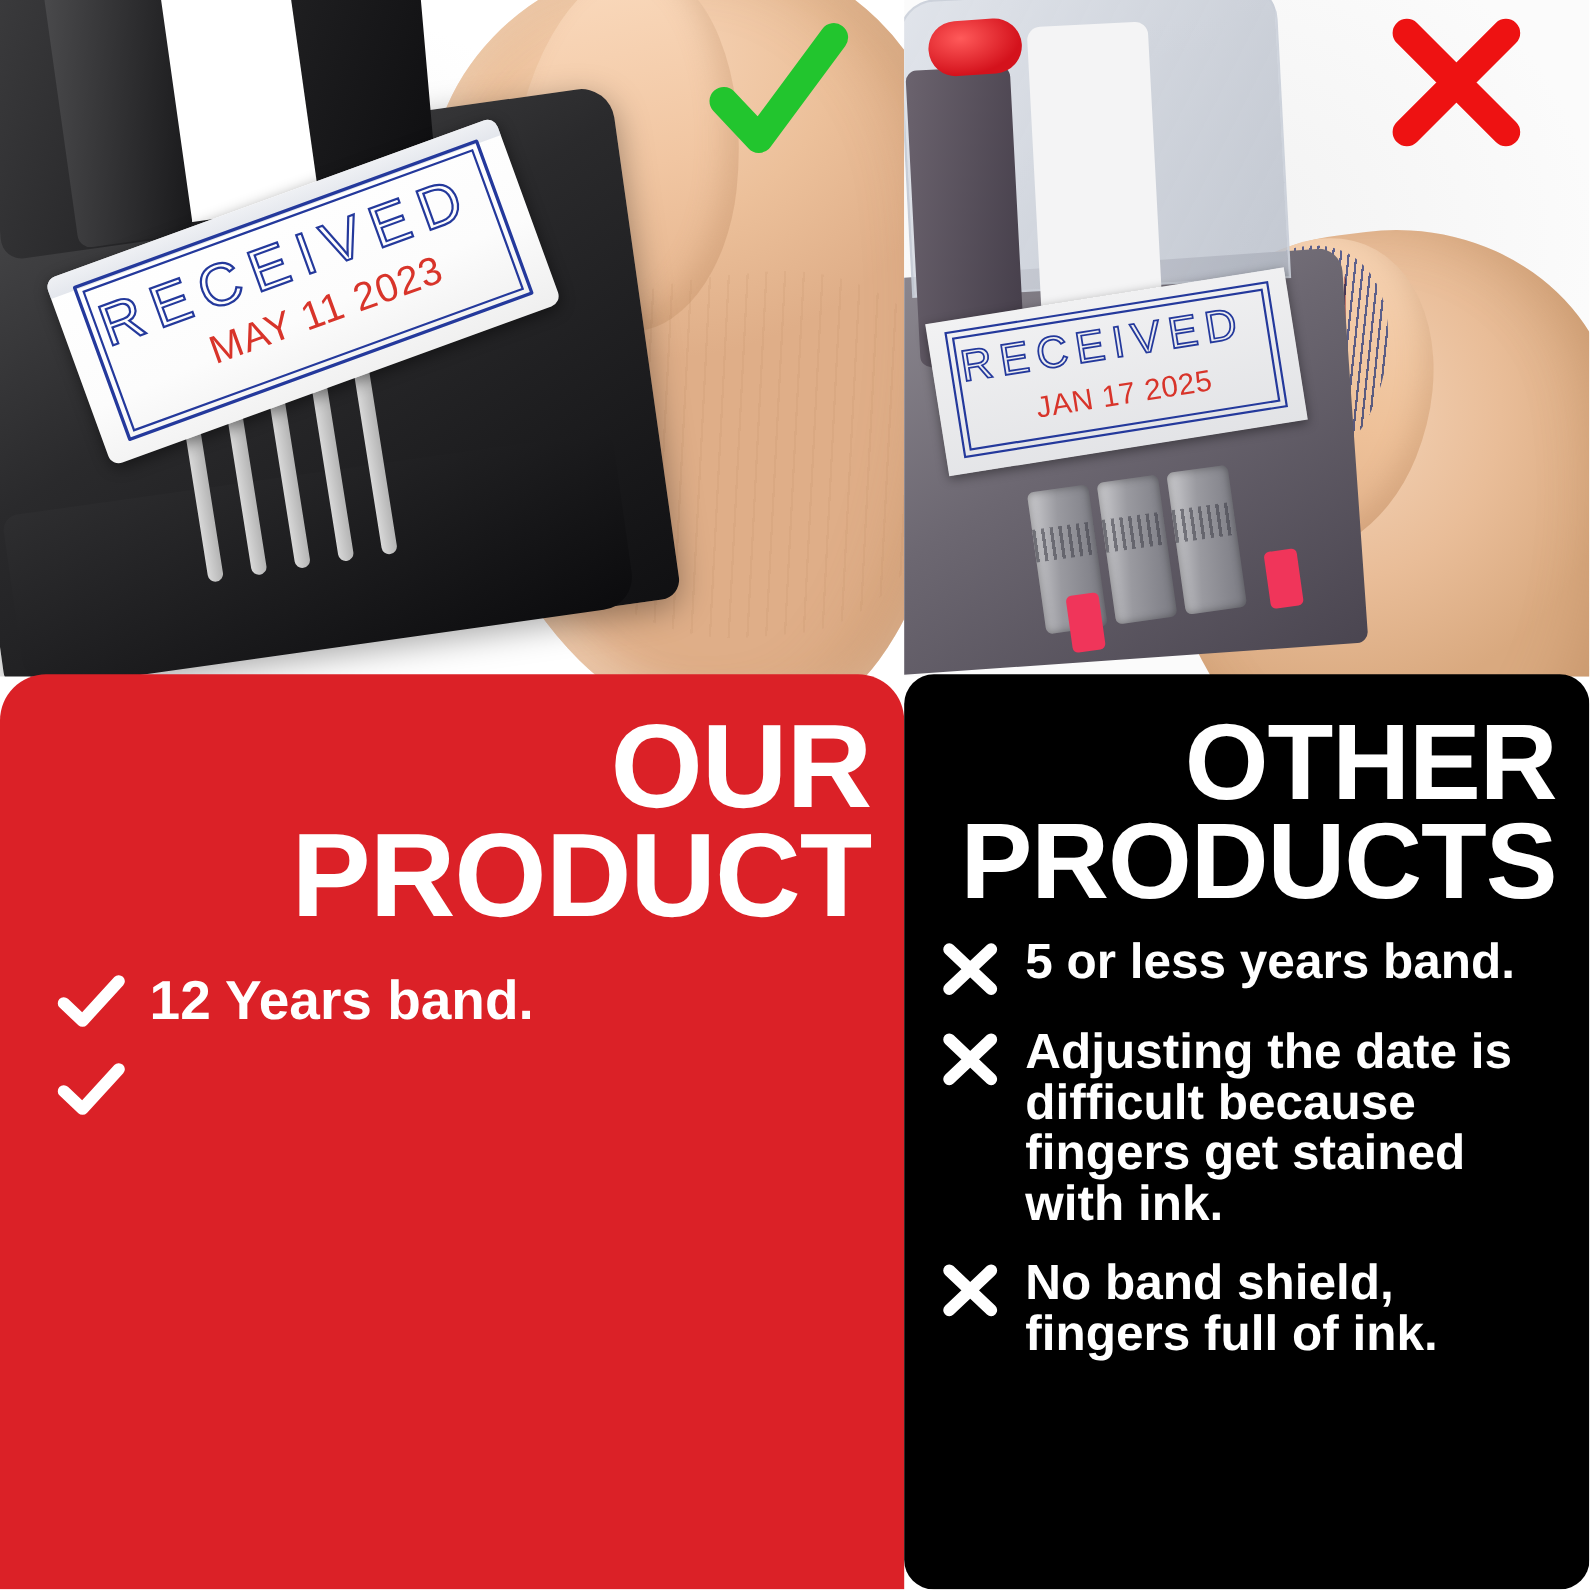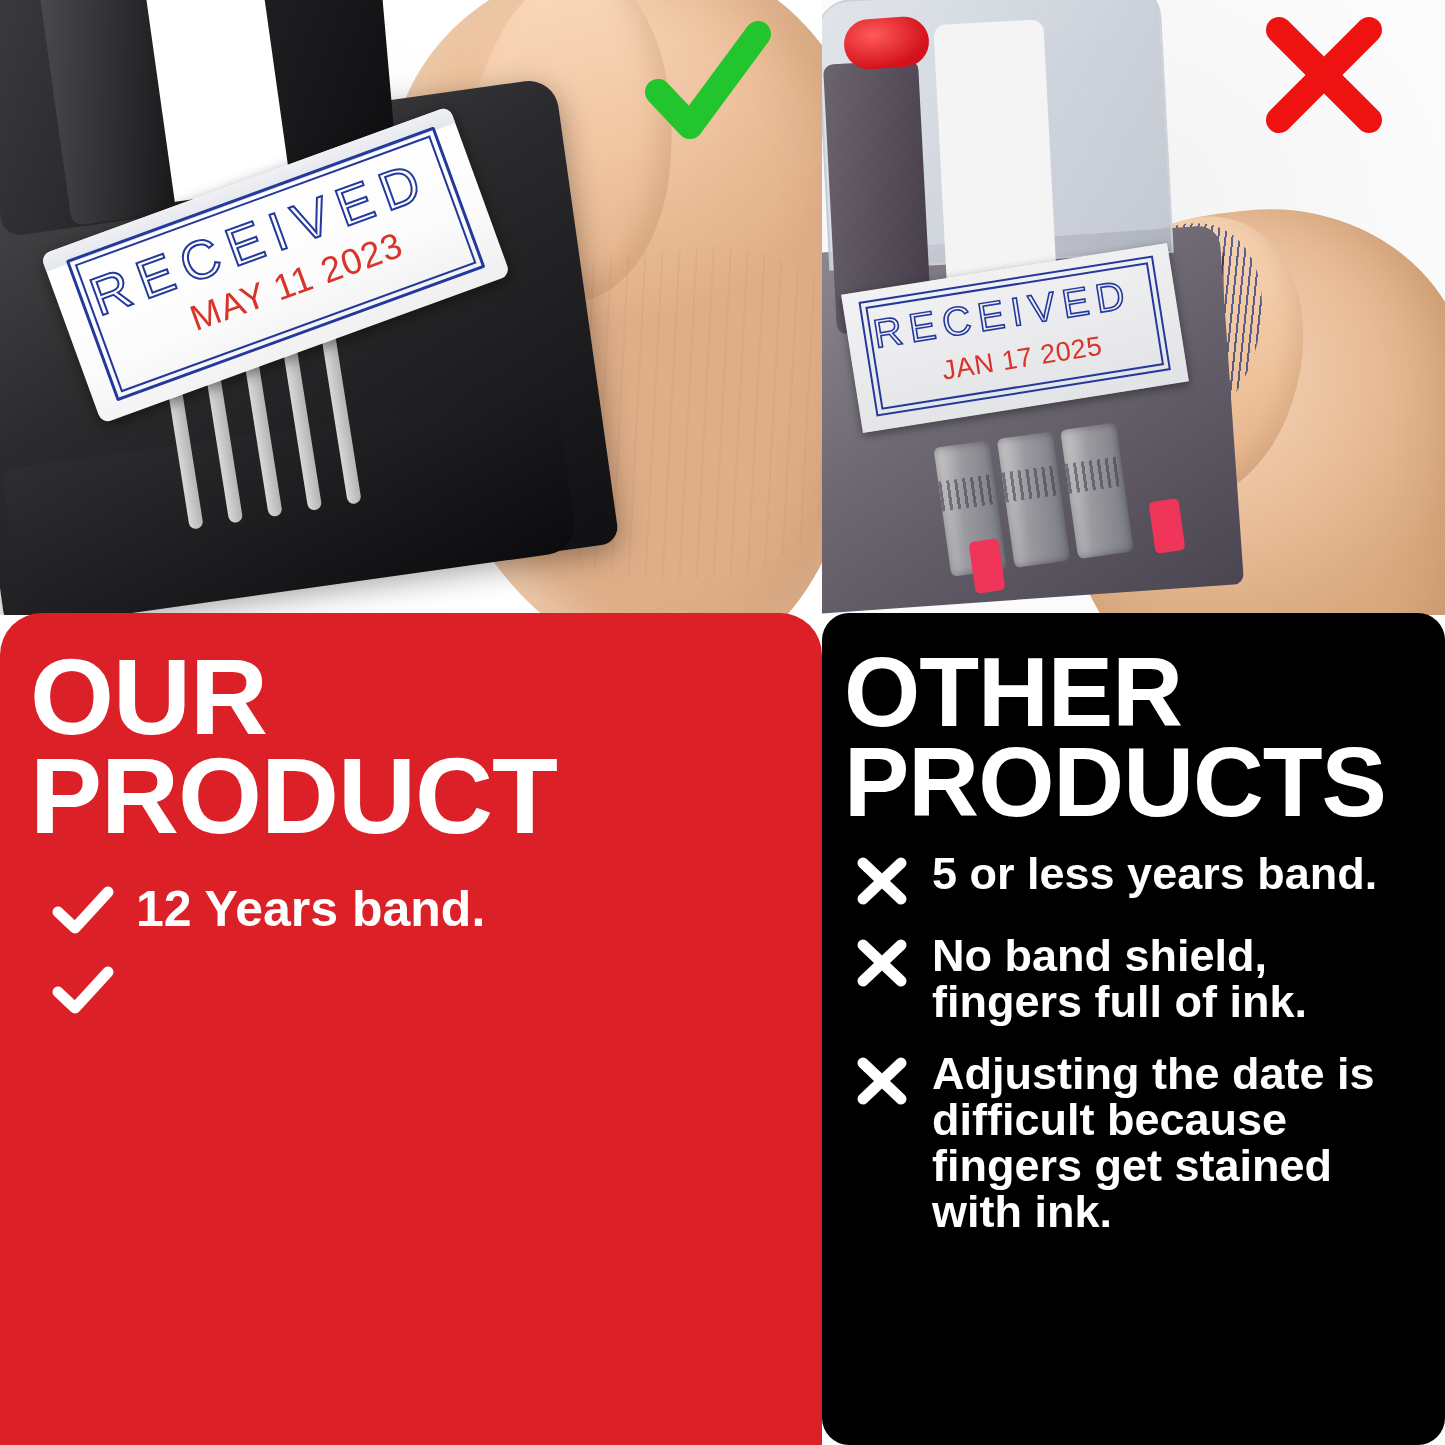--- a/index.html
+++ b/index.html
@@ -315,21 +315,21 @@
   .panel-black {
     position: relative;
     width: 623px; height: 832px;
     background: #000000;
     padding: 34px 30px 0 22px;
   }
   
   .panel-black { margin-left: 0; border-radius: 27px; }
 
   .heading {
-    text-align: left;
+    text-align: right;
     color: #ffffff;
     font-weight: bold;
     line-height: .92;
     letter-spacing: -1px;
   }
   .heading-red   { font-size: 108px; margin-bottom: 36px; }
   .heading-black { font-size: 98px;  margin-bottom: 24px; }
 
   .bullets { list-style: none; }
   .bullet {
@@ -456,24 +456,24 @@
         <li class="bullet bullet-black">
           <svg class="ico ico-x" viewBox="0 0 56 52">
             <path d="M9 8 L47 44 M47 8 L9 44" fill="none" stroke="#ffffff" stroke-width="11" stroke-linecap="round"></path>
           </svg>
           <span class="btxt">5 or less years band.</span>
         </li>
         <li class="bullet bullet-black">
           <svg class="ico ico-x" viewBox="0 0 56 52">
             <path d="M9 8 L47 44 M47 8 L9 44" fill="none" stroke="#ffffff" stroke-width="11" stroke-linecap="round"></path>
           </svg>
-          <span class="btxt">No band shield, fingers full of ink.</span>
+          <span class="btxt">Adjusting the date is difficult because fingers get stained with ink.</span>
         </li>
         <li class="bullet bullet-black">
           <svg class="ico ico-x" viewBox="0 0 56 52">
             <path d="M9 8 L47 44 M47 8 L9 44" fill="none" stroke="#ffffff" stroke-width="11" stroke-linecap="round"></path>
           </svg>
-          <span class="btxt">Adjusting the date is difficult because fingers get stained with ink.</span>
+          <span class="btxt">No band shield, fingers full of ink.</span>
         </li>
       </ul>
     </div>
   </div>
 </div>
 
 </body></html>

